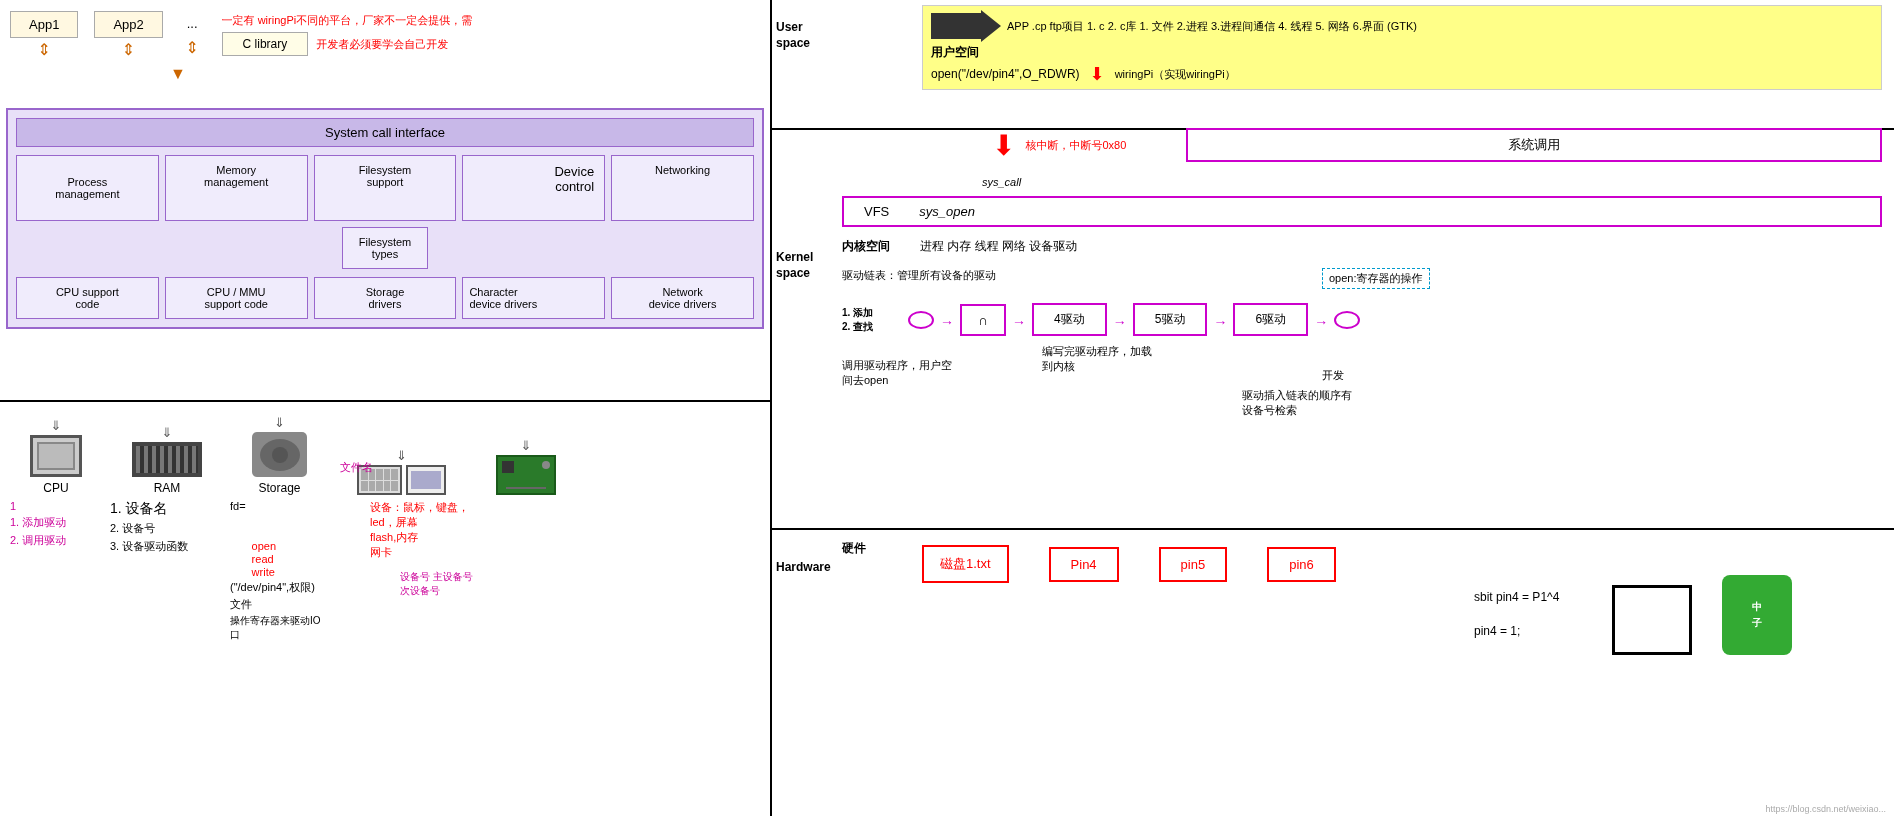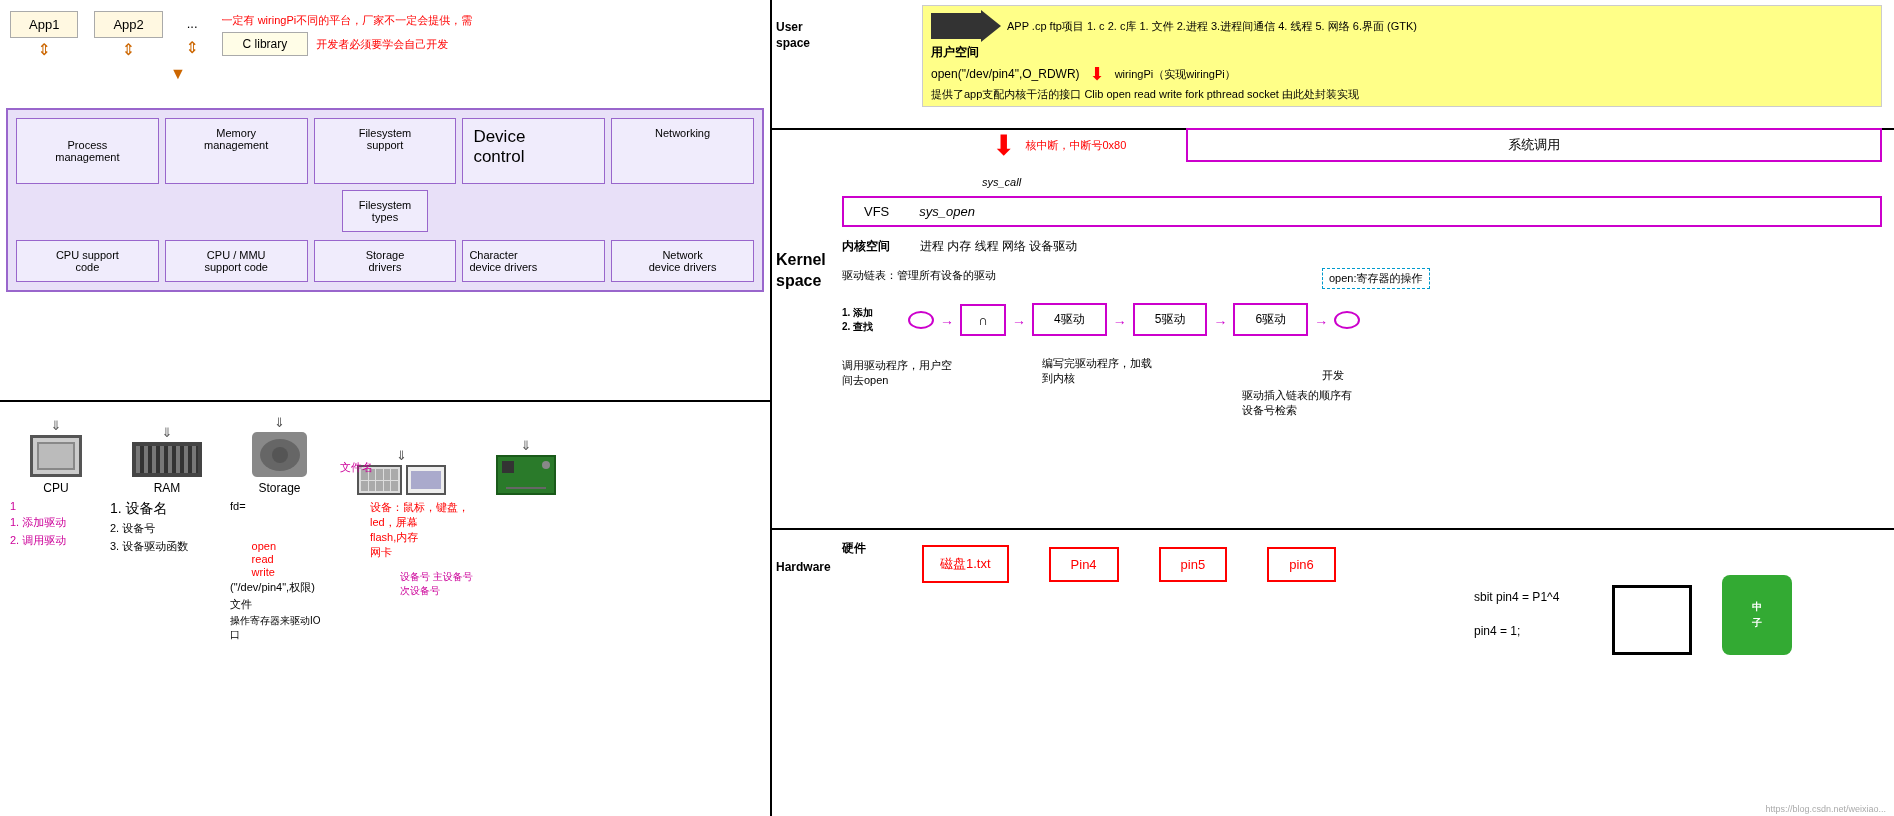--- a/index.html
+++ b/index.html
@@ -38,29 +38,30 @@
           <div style="border:1px solid #aaa;background:#fffde7;padding:4px 20px;font-size:12px;text-align:center;">C library</div>
           <div style="color:red;font-size:11px;">开发者必须要学会自己开发</div>
         </div>
       </div>
     </div>
     <div style="position:absolute;left:170px;top:60px;color:#cc6600;font-size:16px;">▼</div>
   </div>
 
   <div style="position:absolute;top:108px;left:6px;width:758px;border:2px solid #9966cc;background:#e8e0f8;padding:8px;">
 
+    <div style="background:#c8b8e8;border:1px solid #9966cc;text-align:center;padding:6px;font-size:13px;margin-bottom:8px;">System call interface</div>
 
     <div style="display:flex;gap:6px;margin-bottom:6px;">
       <div style="border:1px solid #9966cc;background:#f0ecfc;padding:20px 10px;font-size:11px;text-align:center;flex:1;white-space:pre-line;">Process
 management</div>
       <div style="border:1px solid #9966cc;background:#f0ecfc;padding:8px 10px;font-size:11px;text-align:center;flex:1;white-space:pre-line;">Memory
 management</div>
       <div style="border:1px solid #9966cc;background:#f0ecfc;padding:8px 10px;font-size:11px;text-align:center;flex:1;white-space:pre-line;">Filesystem
 support</div>
-      <div style="border:1px solid #9966cc;background:#f0ecfc;padding:8px 10px;font-size:17px;text-align:left;flex:1;white-space:pre-line;">Device
+      <div style="border:1px solid #9966cc;background:#f0ecfc;padding:8px 10px;font-size:13px;text-align:right;flex:1;white-space:pre-line;">Device
 control</div>
       <div style="border:1px solid #9966cc;background:#f0ecfc;padding:8px 10px;font-size:11px;text-align:center;flex:1;white-space:pre-line;">Networking</div>
     </div>
 
     <div style="display:flex;justify-content:center;margin-bottom:8px;">
       <div style="border:1px solid #9966cc;background:#f0ecfc;padding:8px 16px;font-size:11px;text-align:center;white-space:pre-line;">Filesystem
 types</div>
     </div>
 
     <div style="display:flex;gap:6px;">
@@ -194,21 +195,21 @@
 
   <div style="position:absolute;top:128px;left:0;width:1122px;height:2px;background:#000;"></div>
 
   <div style="position:absolute;top:528px;left:0;width:1122px;height:2px;background:#000;"></div>
 
   <div style="position:absolute;left:4px;top:20px;">
     <div style="font-size:12px;font-weight:bold;line-height:1.3;">User<br>space</div>
   </div>
 
   <div style="position:absolute;left:4px;top:250px;">
-    <div style="font-size:16px;font-weight:bold;line-height:1.3;">Kernel<br>space</div>
+    <div style="font-size:12px;font-weight:bold;line-height:1.3;">Kernel<br>space</div>
   </div>
 
   <div style="position:absolute;left:4px;top:560px;">
     <div style="font-size:12px;font-weight:bold;">Hardware</div>
   </div>
 
   <div style="position:absolute;top:0;left:70px;width:1040px;height:161px;">
 
     <div style="position:absolute;top:5px;left:80px;right:0;background:#ffff88;border:1px solid #ccc;padding:4px 8px;display:flex;flex-direction:column;gap:2px;">
 
@@ -223,21 +224,20 @@
 
       <div style="font-size:12px;font-weight:bold;">用户空间</div>
 
       <div style="display:flex;align-items:center;gap:10px;">
         <div style="font-size:12px;color:#000;">open("/dev/pin4",O_RDWR)</div>
 
         <div style="color:red;font-size:18px;">⬇</div>
         <div style="font-size:11px;color:#000;">wiringPi（实现wiringPi）</div>
       </div>
 
-      <div style="font-size:11px;color:#000;">提供了app支配内核干活的接口  Clib  open read write fork pthread socket 由此处封装实现</div>
     </div>
   </div>
 
   <div style="position:absolute;top:128px;left:70px;width:1040px;height:400px;">
 
     <div style="position:absolute;top:0;left:0;width:100%;display:flex;align-items:center;">
 
       <div style="margin-left:150px;color:red;font-size:28px;">⬇</div>
 
       <div style="font-size:11px;color:red;margin-left:10px;">核中断，中断号0x80</div>
@@ -294,21 +294,21 @@
       <div style="border:2px solid #cc00cc;padding:6px 20px;font-size:12px;background:#fff;">6驱动</div>
       <div style="color:#cc00cc;font-size:14px;">→</div>
 
       <div style="width:26px;height:18px;border-radius:50%;border:2px solid #cc00cc;background:#fff;"></div>
     </div>
 
     <div style="position:absolute;top:230px;left:0;">
       <div style="font-size:11px;white-space:pre-line;">调用驱动程序，用户空
 间去open</div>
     </div>
-    <div style="position:absolute;top:228px;left:200px;">
+    <div style="position:absolute;top:216px;left:200px;">
       <div style="font-size:11px;white-space:pre-line;">编写完驱动程序，加载
 到内核</div>
     </div>
     <div style="position:absolute;top:240px;left:480px;">
       <div style="font-size:11px;">开发</div>
     </div>
     <div style="position:absolute;top:260px;left:400px;">
       <div style="font-size:11px;white-space:pre-line;">驱动插入链表的顺序有
 设备号检索</div>
     </div>

